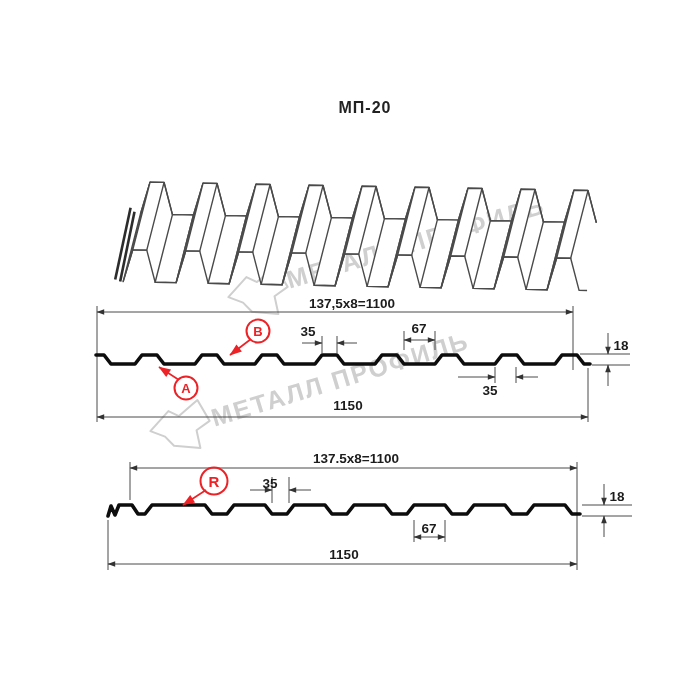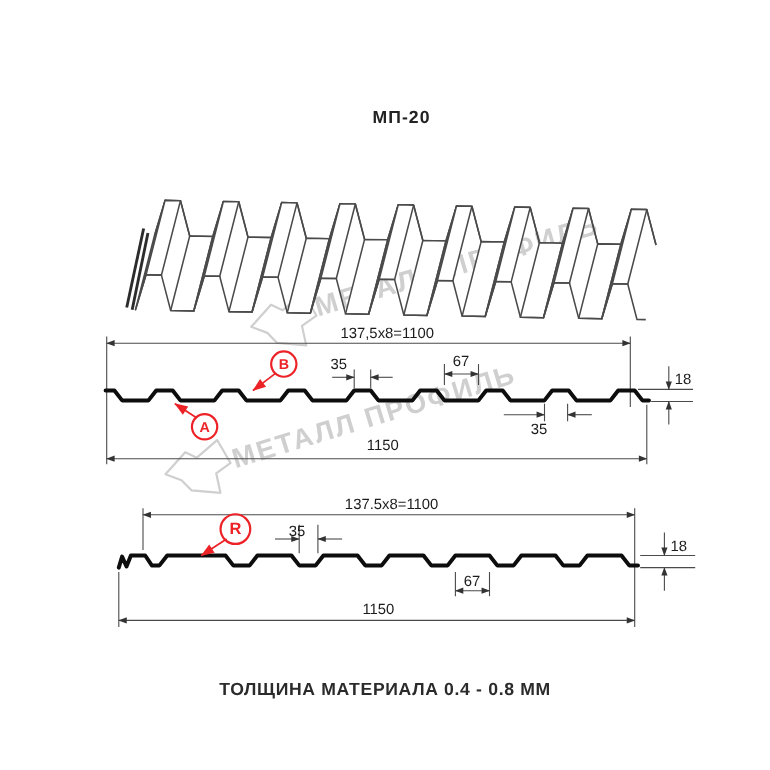--- a/index.html
+++ b/index.html
@@ -5,21 +5,21 @@
   html,body{margin:0;padding:0;background:#ffffff;}
   #canvas{position:relative;width:700px;height:700px;background:#ffffff;overflow:hidden;
           font-family:"Liberation Sans",sans-serif;}
   .abs{position:absolute;}
   .title{left:350px;top:86px;transform:translate(-50%,-50%);
          font-size:36px;font-weight:800;letter-spacing:1px;color:#161616;white-space:nowrap;z-index:5;}
   .subtitle{left:350px;top:108px;transform:translate(-50%,-50%);
             font-size:16px;font-weight:600;letter-spacing:1px;color:#222;white-space:nowrap;z-index:5;margin-left:15px;}
   .footer-note{left:350px;top:628px;transform:translate(-50%,-50%);
                font-size:16px;font-weight:600;letter-spacing:0.6px;color:#2b2b2b;white-space:nowrap;z-index:5;}
-  .dim{transform:translate(-50%,-50%);font-size:13.5px;font-weight:400;color:#1c1c1c;
+  .dim{transform:translate(-50%,-50%);font-size:13.5px;font-weight:700;color:#1c1c1c;
        white-space:nowrap;z-index:6;}
   .wm-text{color:#cfcfcf;font-size:25px;font-weight:700;letter-spacing:2px;white-space:nowrap;
            transform-origin:left center;z-index:1;}
   .wm1{left:287px;top:266px;transform:rotate(-16.5deg);}
   .wm2{left:212px;top:404px;transform:rotate(-17deg);}
   .ref-circle{width:21px;height:21px;border:2px solid #ec2227;border-radius:50%;
               display:flex;align-items:center;justify-content:center;
               color:#ec2227;font-size:13px;font-weight:700;z-index:7;background:transparent;
               transform:translate(-50%,-50%);}
   .ref-big{width:25px;height:25px;font-size:15px;}
@@ -201,14 +201,13 @@
   <span class="abs dim" style="left:356px;top:458px;text-align:center;">137.5x8=1100</span>
   <span class="abs dim" style="left:270px;top:483px;">35</span>
   <span class="abs dim" style="left:617px;top:496px;">18</span>
   <span class="abs dim" style="left:429px;top:528px;">67</span>
   <span class="abs dim" style="left:344px;top:554px;">1150</span>
 
   <div class="abs ref-circle ref-big" style="left:214px;top:481px;">
     <span>R</span>
   </div>
 
-  <div class="abs footer-note">ТОЛЩИНА МАТЕРИАЛА 0.4 - 0.8 ММ</div>
 </div>
 
 </body></html>

